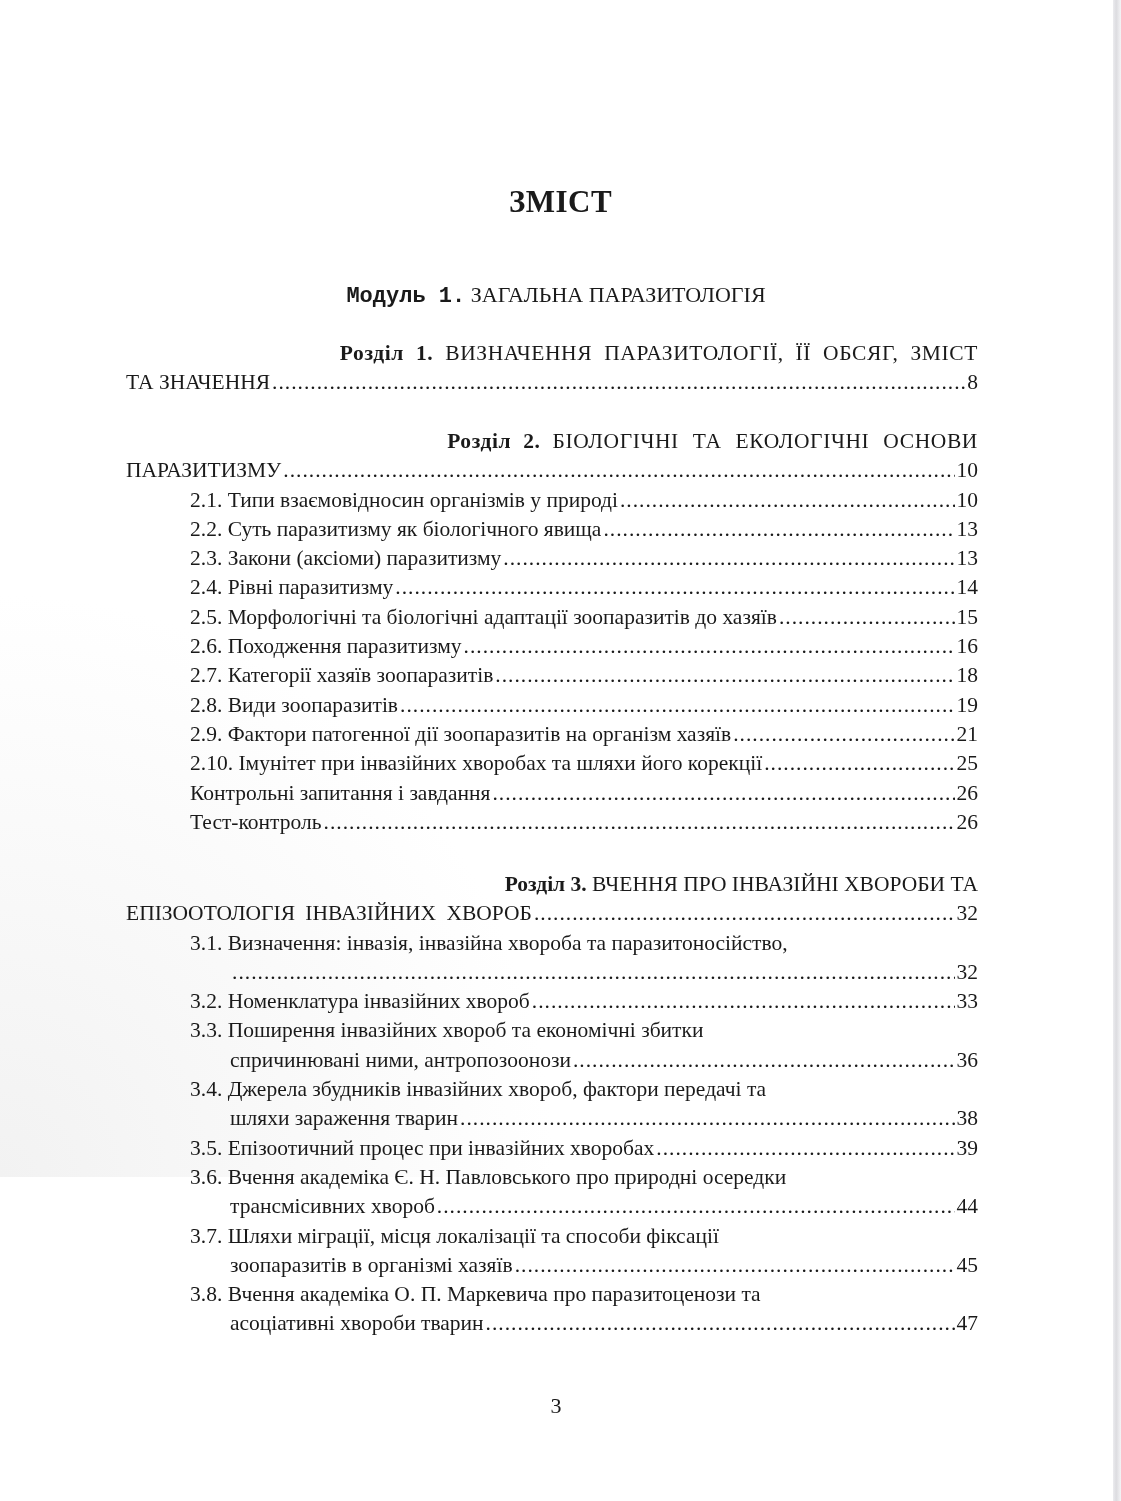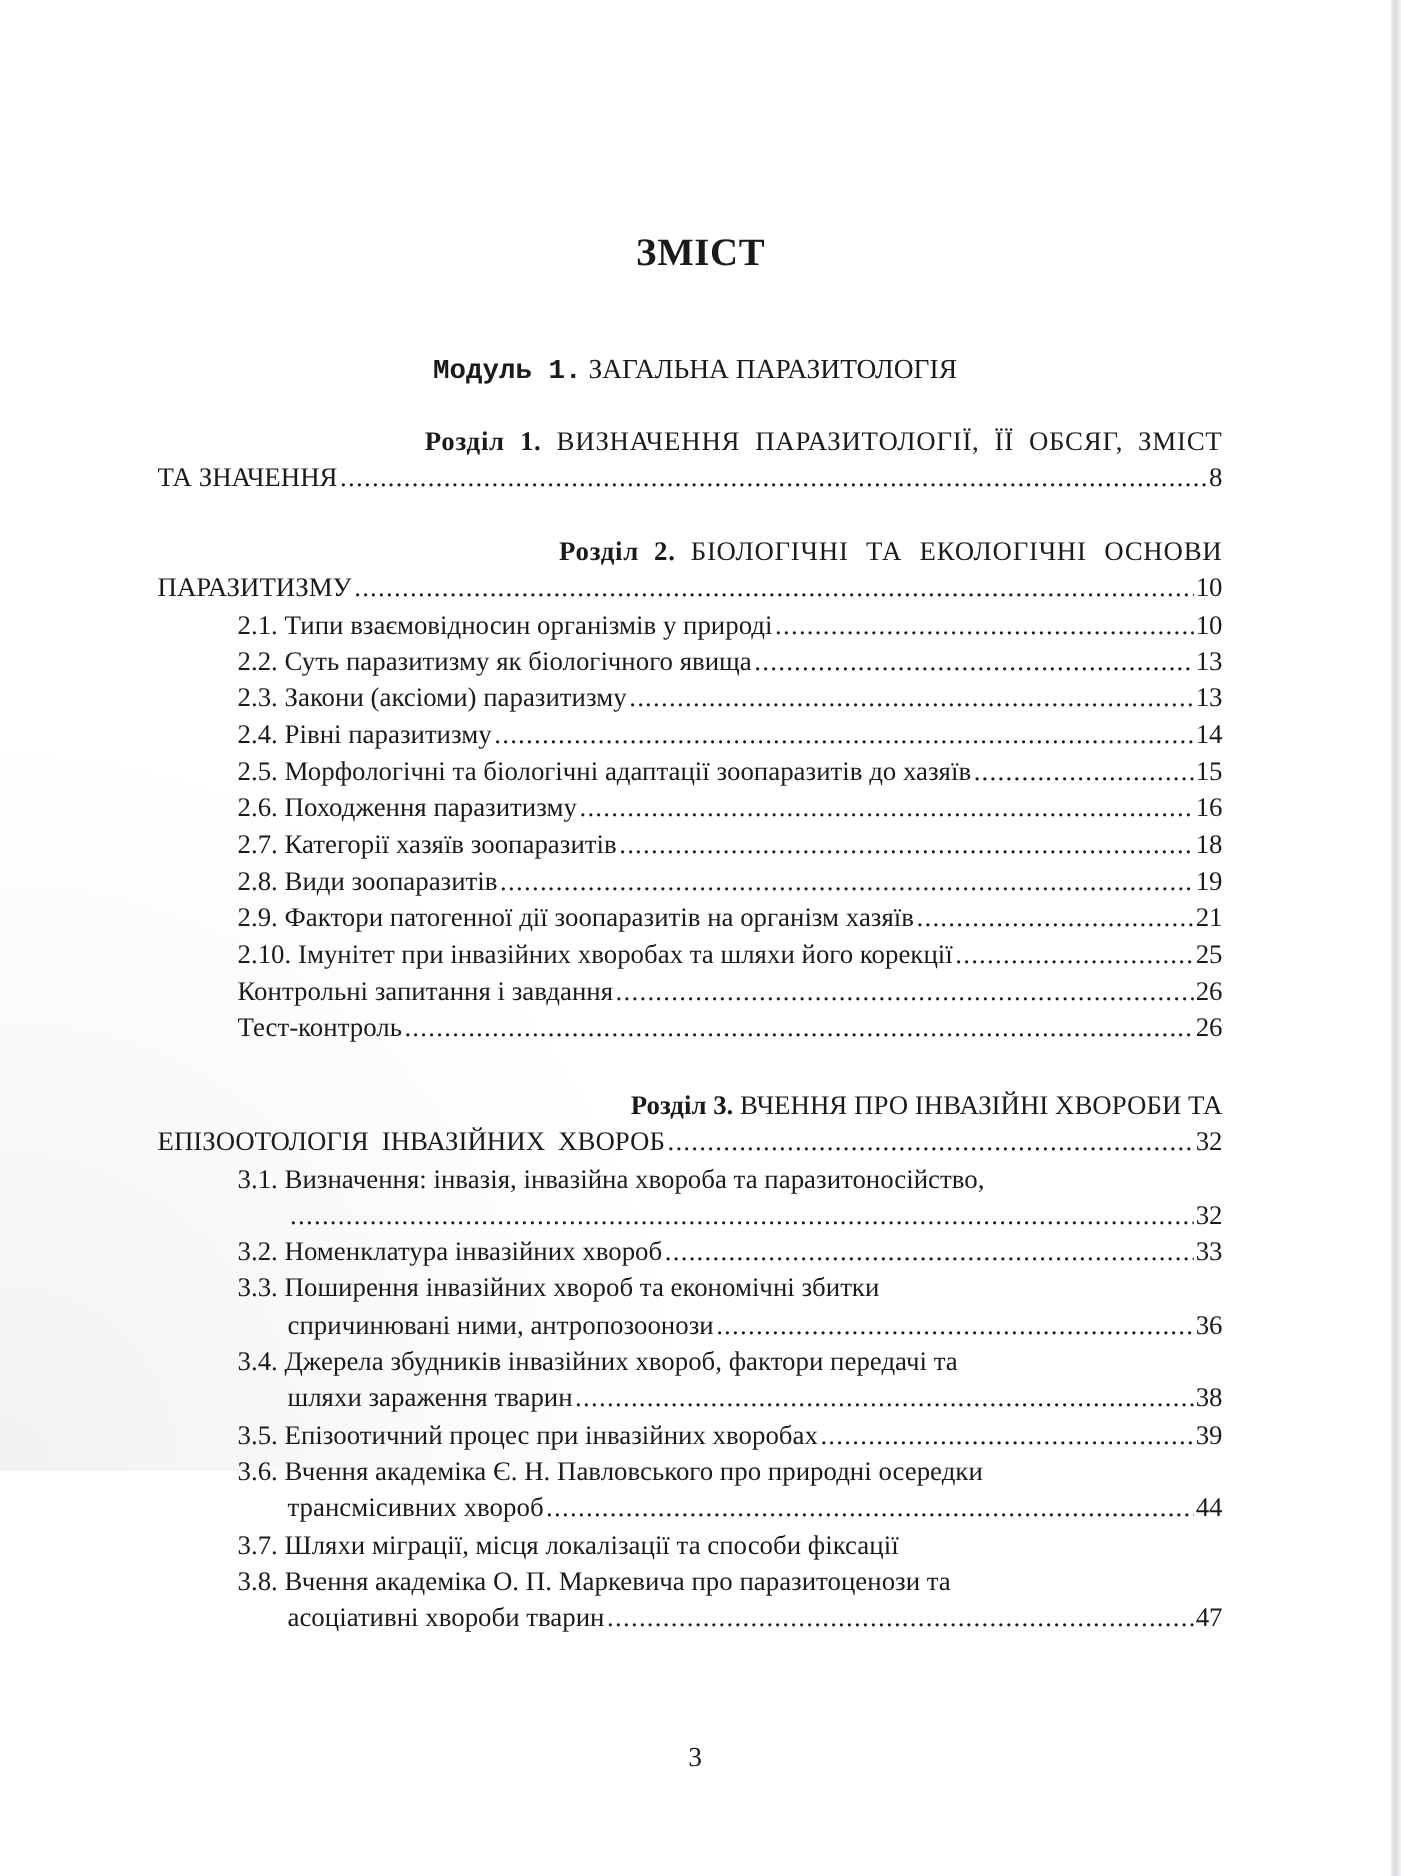--- a/index.html
+++ b/index.html
@@ -199,20 +199,25 @@
     </div>
     <div class="line row ind-sub2">
       <span class="txt">трансмісивних хвороб</span>
       <span class="dots"></span>
       <span class="pg">44</span>
     </div>
 
     <div class="line ind-sub">
       <span>3.7. Шляхи міграції, місця локалізації та способи фіксації</span>
     </div>
+    <div class="line row ind-sub2">
+      <span class="txt">зоопаразитів в організмі хазяїв</span>
+      <span class="dots"></span>
+      <span class="pg">45</span>
+    </div>
 
     <div class="line ind-sub">
       <span>3.8. Вчення академіка О. П. Маркевича про паразитоценози та</span>
     </div>
     <div class="line row ind-sub2">
       <span class="txt">асоціативні хвороби тварин</span>
       <span class="dots"></span>
       <span class="pg">47</span>
     </div>
   </div>

